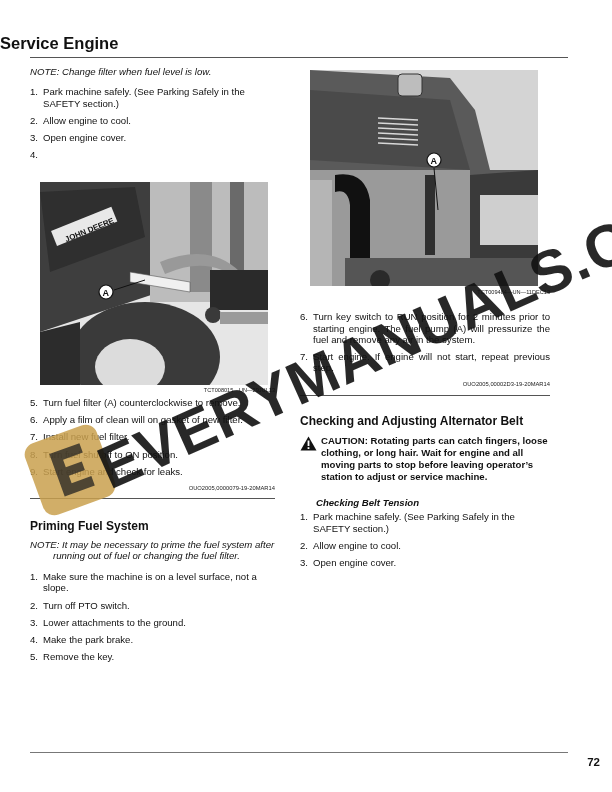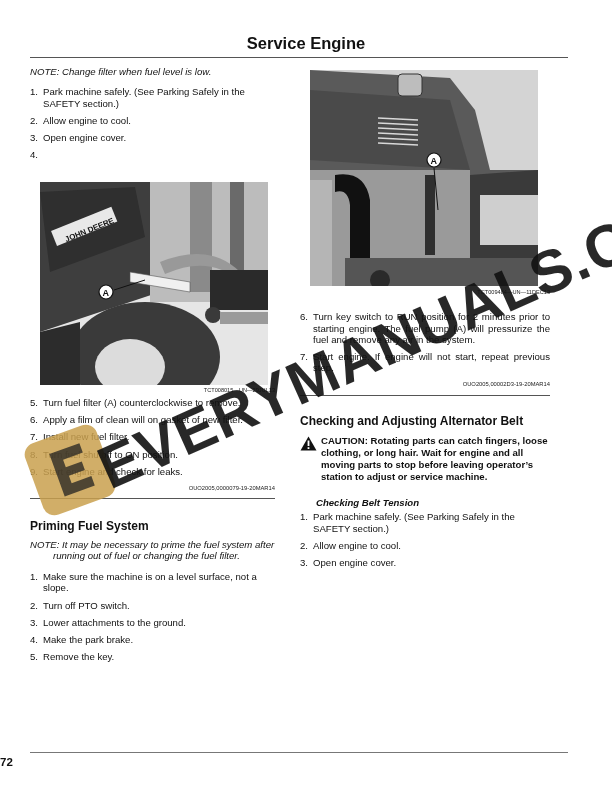--- a/index.html
+++ b/index.html
@@ -1,39 +1,39 @@
 <!DOCTYPE html>
 <html><head>
 <meta charset="utf-8">
 <style>
   html, body { margin:0; padding:0; }
   body { width:612px; height:792px; background:#ffffff; position:relative; overflow:hidden;
          font-family:"Liberation Sans", sans-serif; color:#111; }
-  .title { position:absolute; left:0; width:612px; top:34px; text-align:center; font-size:16.5px; font-weight:bold; }
+  .title { position:absolute; left:0; width:612px; top:34px; text-align:left; font-size:16.5px; font-weight:bold; }
   .rule-top { position:absolute; left:30px; width:538px; top:57px; height:1px; background:#555; }
   .col { position:absolute; font-size:9.6px; line-height:11.3px; }
   .col-left { left:30px; width:245px; }
   .col-right { left:300px; width:250px; }
   .note { font-style:italic; margin:0 0 9px 0; }
   .note.hang { padding-left:23px; text-indent:-23px; }
   ol.steps { list-style:none; margin:0; padding:0; }
   ol.steps li { position:relative; padding-left:13px; margin-bottom:5.8px; }
   ol.steps li .num { position:absolute; left:0; top:0; }
   .justify li { text-align:justify; }
   .fig { position:relative; overflow:hidden; }
   .figcode { font-size:5.6px; text-align:right; color:#222; margin-top:2px; }
   .caption { font-size:7.4px; font-style:italic; text-align:center; line-height:9px; margin-top:1px; }
   .ref { font-size:5.8px; text-align:right; color:#222; }
   .divider { height:1px; background:#555; margin:4px 0 0 0; }
   .h2 { font-size:12px; font-weight:bold; margin:0; }
   .h3 { font-size:9.6px; font-weight:bold; margin:16px;font-style:italic; }
   .caution { position:relative; padding-left:21px; font-weight:bold; font-size:9.6px; line-height:12px; }
   .caution .warn { position:absolute; left:0; top:1px; }
   .rule-bottom { position:absolute; left:30px; width:538px; top:752px; height:1px; background:#777; }
-  .pagenum { position:absolute; left:0; width:600px; top:756px; text-align:left; font-weight:bold; font-size:11.5px; }
+  .pagenum { position:absolute; left:0; width:600px; top:756px; text-align:right; font-weight:bold; font-size:11.5px; }
   .watermark { position:absolute; left:0; top:0; width:612px; height:792px; pointer-events:none; }
 </style>
 </head>
 <body>
 
 <div class="title">Service Engine</div>
 <div class="rule-top"></div>
 
 <div class="col col-left" style="top:66px;">
   <p class="note">NOTE: Change filter when fuel level is low.</p>

